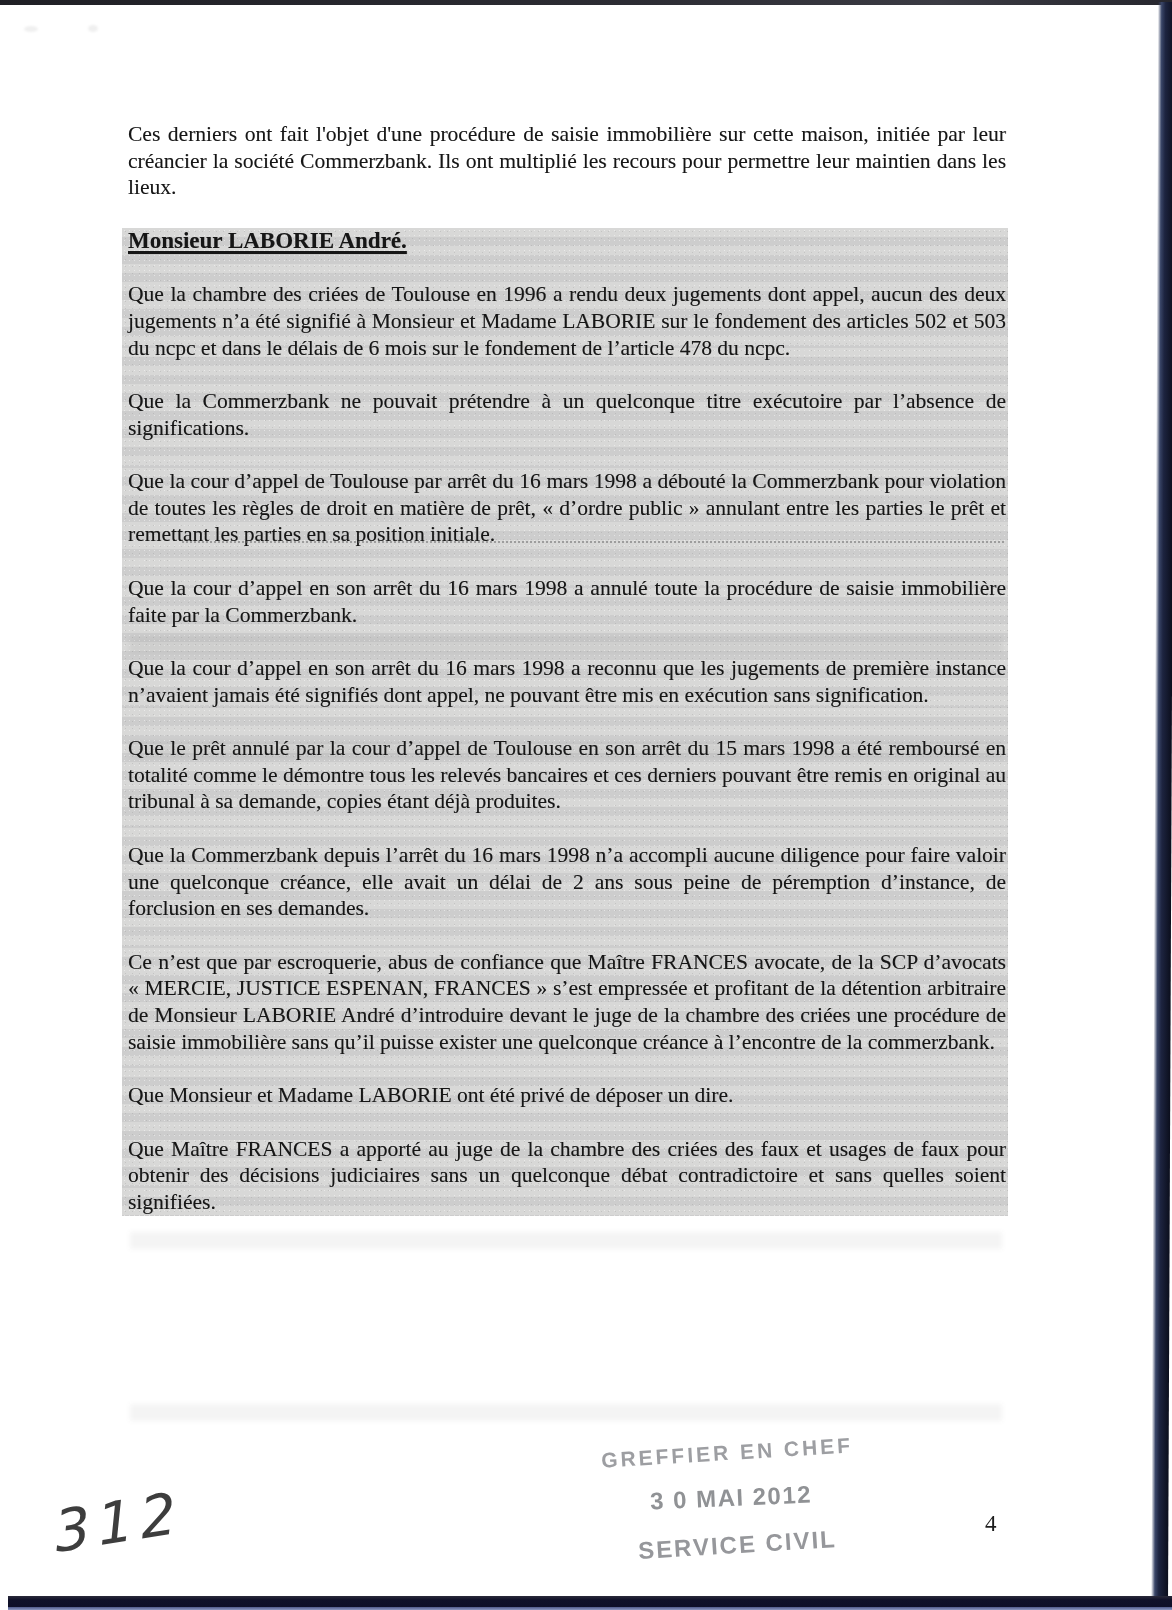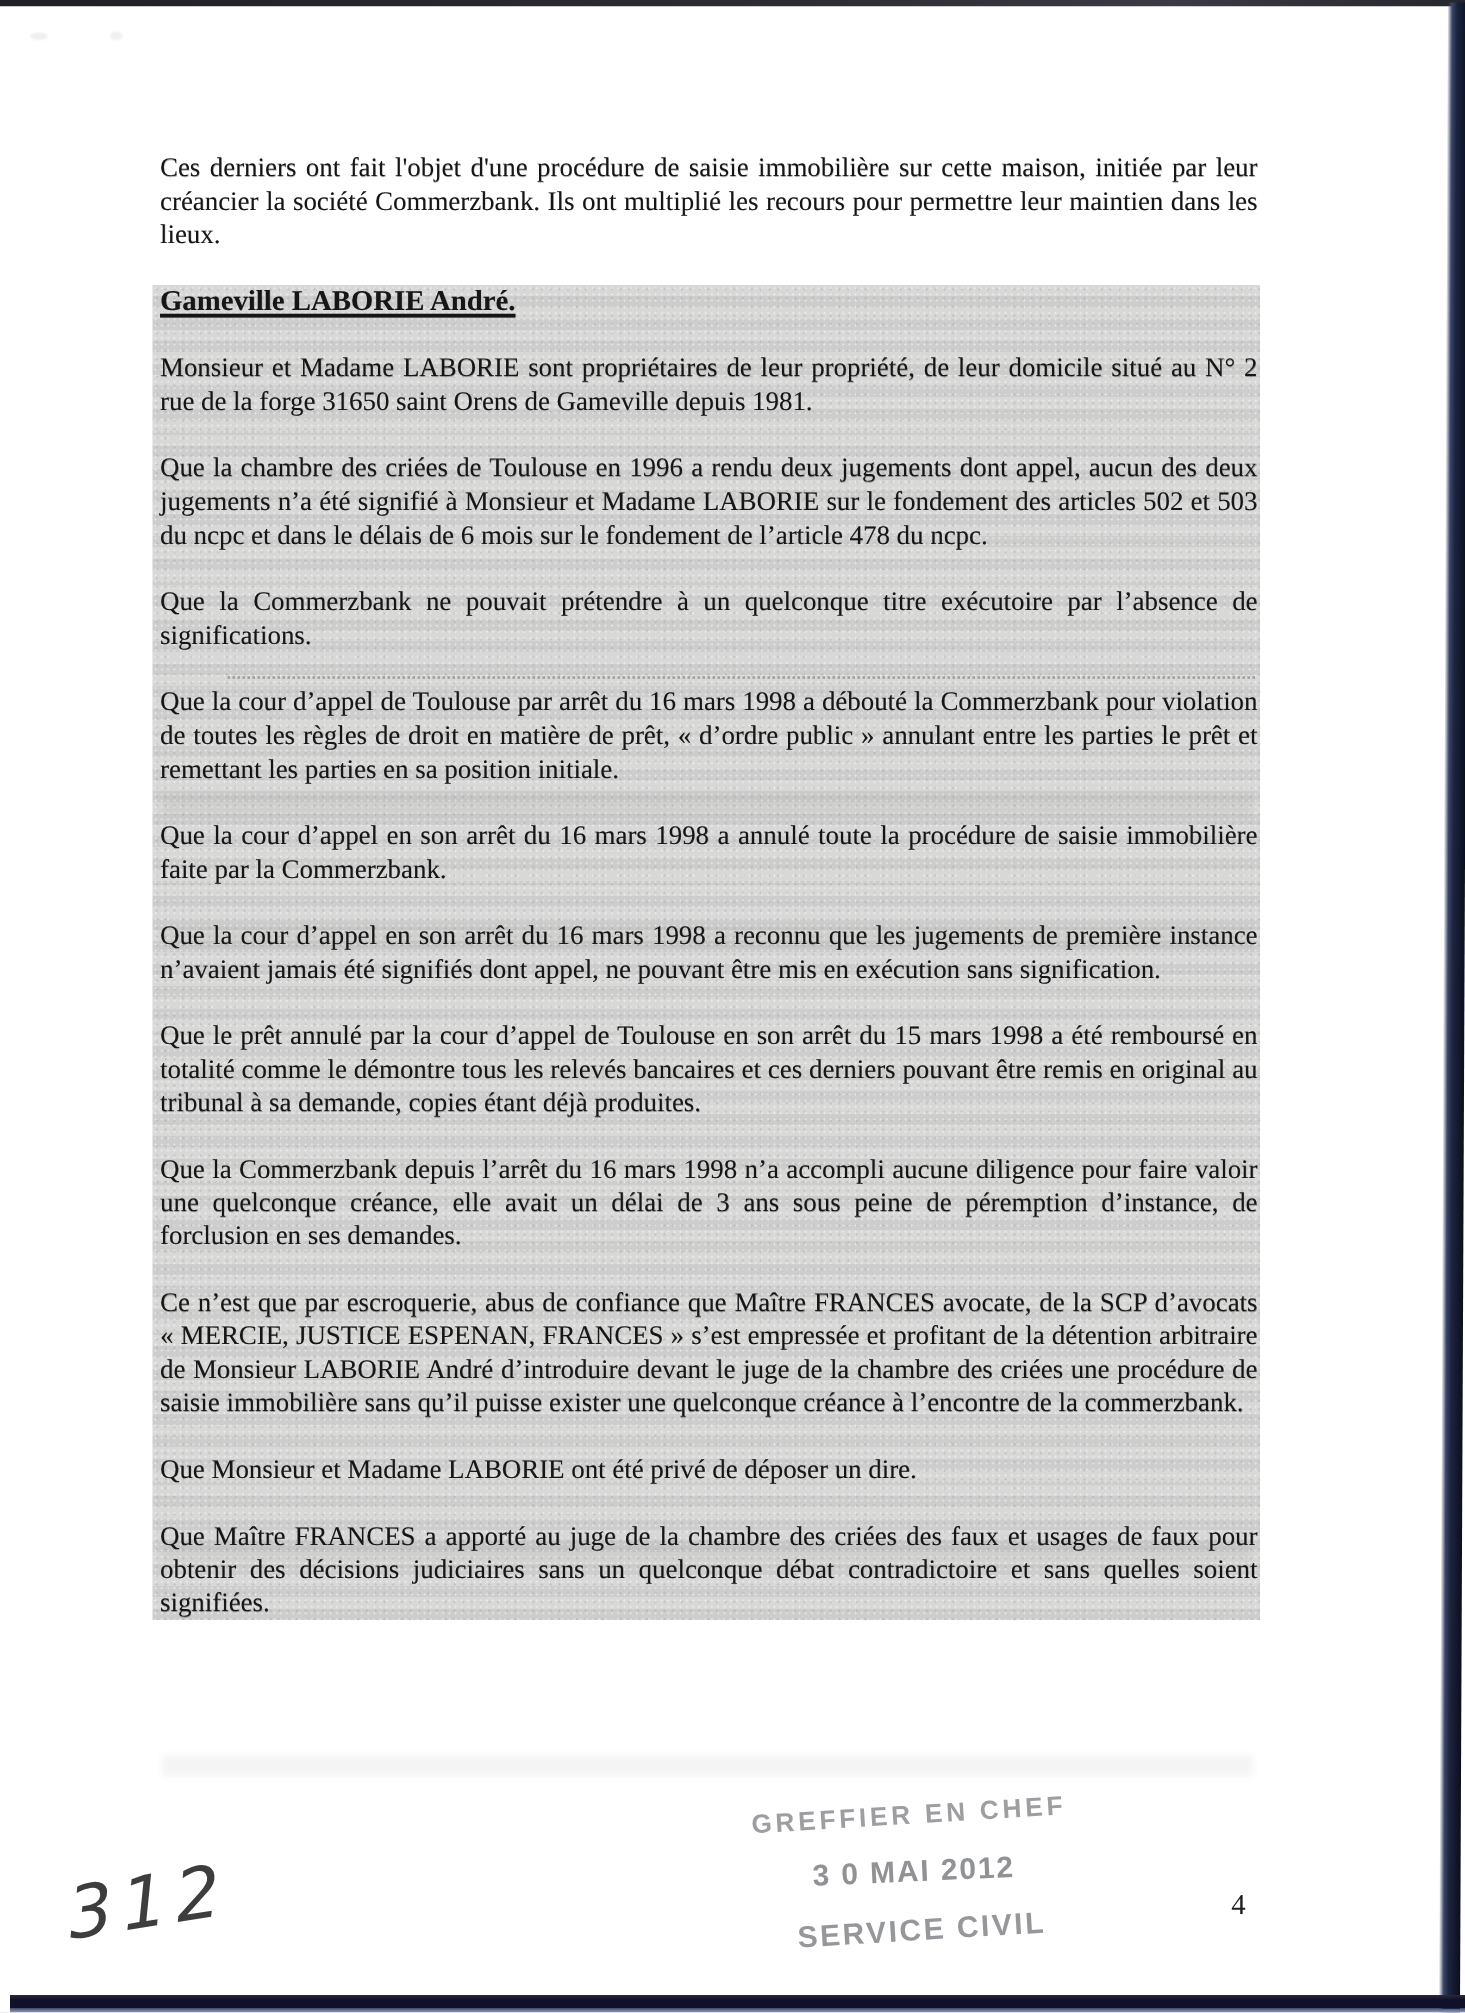--- a/index.html
+++ b/index.html
@@ -93,29 +93,28 @@
   <div class="edge-right"></div>
   <div class="edge-bottom"></div>
   <div class="edge-bottom-fringe"></div>
   <div class="smudge" style="left:24px;top:26px;width:14px;height:6px;"></div>
   <div class="smudge" style="left:88px;top:25px;width:10px;height:7px;"></div>
 
   <div class="content">
     <p>Ces derniers ont fait l'objet d'une procédure de saisie immobilière sur cette maison, initiée par leur créancier la société Commerzbank. Ils ont multiplié les recours pour permettre leur maintien dans les lieux.</p>
 
     <div class="shaded">
-      <p class="doc-heading">Gameville LABORIE André.</p>
-      <p>Monsieur et Madame LABORIE sont propriétaires de leur propriété, de leur domicile situé au N° 2 rue de la forge 31650 saint Orens de Gameville depuis 1981.</p>
+      <p class="doc-heading">Monsieur LABORIE André.</p>
       <p>Que la chambre des criées de Toulouse en 1996 a rendu deux jugements dont appel, aucun des deux jugements n’a été signifié à Monsieur et Madame LABORIE sur le fondement des articles 502 et 503 du ncpc et dans le délais de 6 mois sur le fondement de l’article 478 du ncpc.</p>
       <p>Que la Commerzbank ne pouvait prétendre à un quelconque titre exécutoire par l’absence de significations.</p>
       <p>Que la cour d’appel de Toulouse par arrêt du 16 mars 1998 a débouté la Commerzbank pour violation de toutes les règles de droit en matière de prêt, « d’ordre public »  annulant entre les parties le prêt et remettant les parties en sa position initiale.</p>
       <p>Que la cour d’appel en son arrêt du 16 mars 1998 a annulé toute la procédure de saisie immobilière faite par la Commerzbank.</p>
       <p>Que la cour d’appel en son arrêt du 16 mars 1998 a reconnu que les jugements de première instance n’avaient jamais été signifiés dont appel, ne pouvant être mis en exécution sans signification.</p>
       <p>Que le prêt annulé par la cour d’appel de Toulouse en son arrêt du 15 mars 1998 a été remboursé en totalité comme le démontre tous les relevés bancaires et ces derniers pouvant être remis en original au tribunal à sa demande, copies étant déjà produites.</p>
-      <p>Que la Commerzbank depuis l’arrêt du 16 mars 1998 n’a accompli aucune diligence pour faire valoir une quelconque créance, elle avait un délai de 3 ans sous peine de péremption d’instance, de forclusion en ses demandes.</p>
+      <p>Que la Commerzbank depuis l’arrêt du 16 mars 1998 n’a accompli aucune diligence pour faire valoir une quelconque créance, elle avait un délai de 2 ans sous peine de péremption d’instance, de forclusion en ses demandes.</p>
       <p>Ce n’est que par escroquerie, abus de confiance que Maître FRANCES avocate, de la SCP d’avocats «  MERCIE, JUSTICE ESPENAN, FRANCES » s’est empressée et profitant de la détention arbitraire de Monsieur LABORIE André d’introduire devant le juge de la chambre des criées une procédure de saisie immobilière sans qu’il puisse exister une quelconque créance à l’encontre de la commerzbank.</p>
       <p>Que Monsieur et Madame LABORIE ont été privé de déposer un dire.</p>
       <p>Que Maître FRANCES a apporté au juge de la chambre des criées des faux et usages de faux pour obtenir des décisions judiciaires sans un  quelconque débat contradictoire et sans quelles soient signifiées.</p>
     </div>
   </div>
 
   <div class="dotted-line" style="top:541px;"></div>
   <div class="ghost-band" style="top:636px;"></div>
   <div class="ghost-band" style="top:742px;"></div>
   <div class="ghost-band" style="top:1232px;"></div>

